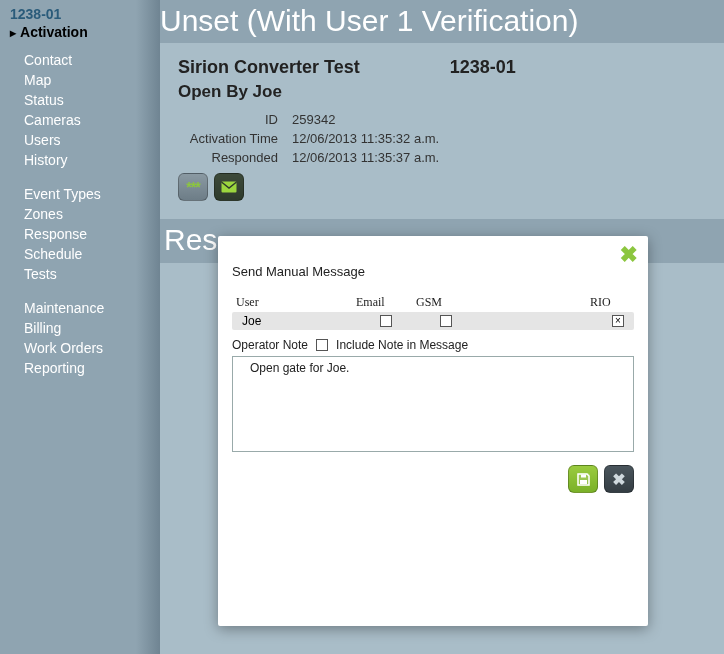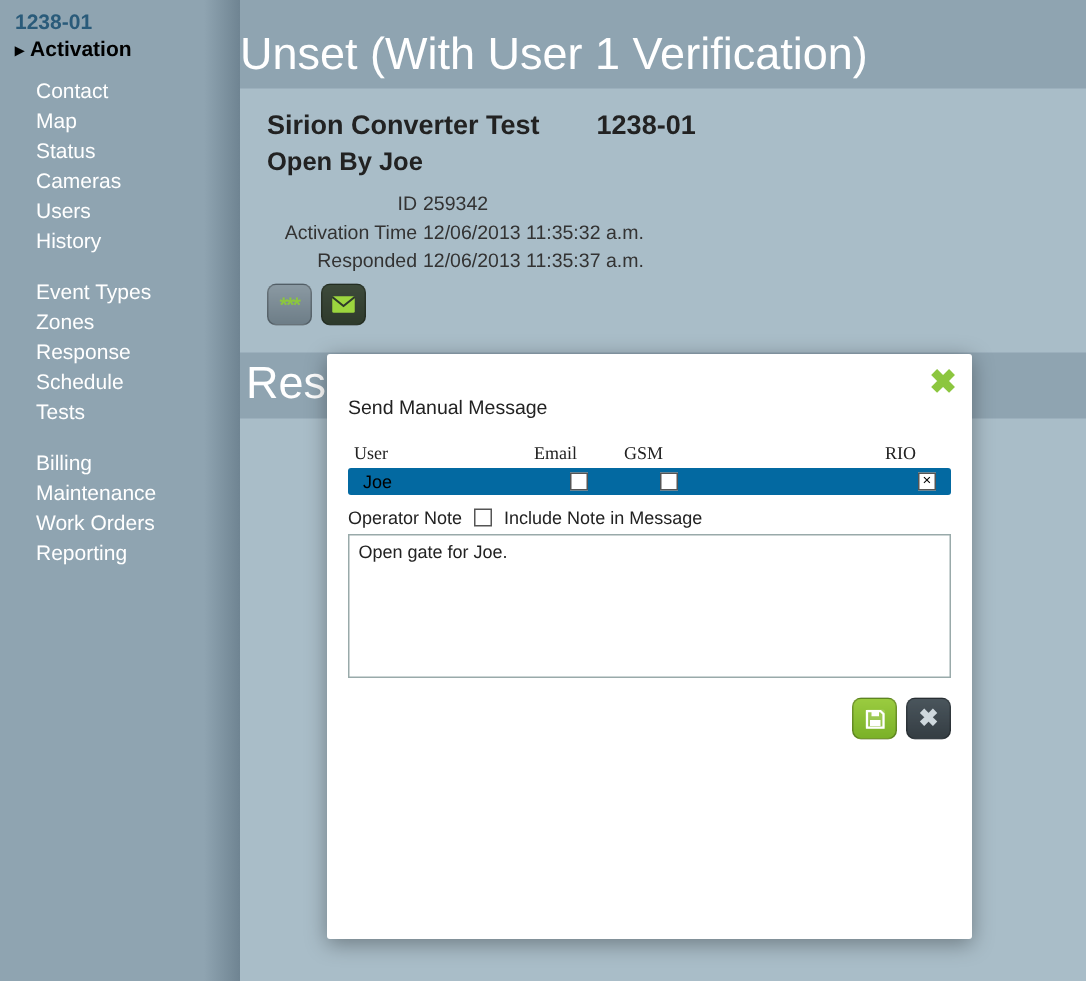--- a/index.html
+++ b/index.html
@@ -48,47 +48,47 @@
     flex: 1;
     position: relative;
     background: #a9bdc8;
     padding: 0;
   }
   .banner {
     background: #8fa4b1;
     color: #fff;
     font-size: 30px;
     font-weight: normal;
-    padding: 20px 0 6px 0;
+    padding: 4px 0 6px 0;
     line-height: 1.1;
     white-space: nowrap;
   }
   .details {
     padding: 14px 10px 10px 18px;
     color: #222;
   }
   .details .row1 {
     display: flex;
-    gap: 38px;
+    gap: 90px;
     font-size: 18px;
     font-weight: bold;
     margin-bottom: 4px;
   }
   .details .openby {
     font-size: 17px;
     font-weight: bold;
     margin-bottom: 10px;
   }
   .details .kv {
     display: flex;
     font-size: 13px;
     margin-bottom: 4px;
     color: #333;
   }
-  .details .kv .k { width: 100px; text-align: right; margin-right: 4px; }
+  .details .kv .k { width: 100px; text-align: right; margin-right: 14px; }
   .actionbar {
     margin-top: 8px;
     display: flex;
     gap: 6px;
   }
   .icon-btn {
     width: 30px; height: 28px;
     border-radius: 6px;
     display: flex; align-items: center; justify-content: center;
     cursor: pointer;
@@ -140,21 +140,21 @@
     font-size: 12px;
     color: #222;
     padding: 0 4px 2px 4px;
     font-family: Liberation Serif, serif;
   }
   .modal .grid-head .rio { text-align: left; padding-right: 6px; }
   .modal .grid-row {
     display: grid;
     grid-template-columns: 120px 60px 60px 1fr 40px;
     align-items: center;
-    background: #0369a1;
+    background: #e5e5e5;
     color: #000;
     font-size: 12px;
     padding: 2px 4px;
     border-radius: 2px;
   }
   .modal .grid-row .cell-user { padding-left: 6px; }
   .modal .grid-row .cell-chk { display:flex; justify-content:center; }
   .modal .grid-row .cell-rio { display:flex; justify-content:flex-end; padding-right:6px; }
   .chk {
     width: 12px; height: 12px;
@@ -173,21 +173,21 @@
     font-size: 12px;
     color: #222;
   }
   .modal textarea {
     width: 100%;
     height: 96px;
     resize: none;
     border: 1px solid #9aa;
     font-family: Arial, sans-serif;
     font-size: 12px;
-    padding: 4px 6px;
+    padding: 4px 17px;
     color: #222;
   }
   .modal .footer-btns {
     display: flex;
     justify-content: flex-end;
     gap: 6px;
     margin-top: 10px;
   }
 </style>
 </head>
@@ -206,22 +206,22 @@
       <div class="nav-item">History</div>
     </div>
     <div class="nav-group">
       <div class="nav-item">Event Types</div>
       <div class="nav-item">Zones</div>
       <div class="nav-item">Response</div>
       <div class="nav-item">Schedule</div>
       <div class="nav-item">Tests</div>
     </div>
     <div class="nav-group">
+      <div class="nav-item">Maintenance</div>
       <div class="nav-item">Billing</div>
-      <div class="nav-item">Maintenance</div>
       <div class="nav-item">Work Orders</div>
       <div class="nav-item">Reporting</div>
     </div>
   </div>
 
   <div class="main">
     <div class="banner">Unset (With User 1 Verification)</div>
 
     <div class="details">
       <div class="row1">

